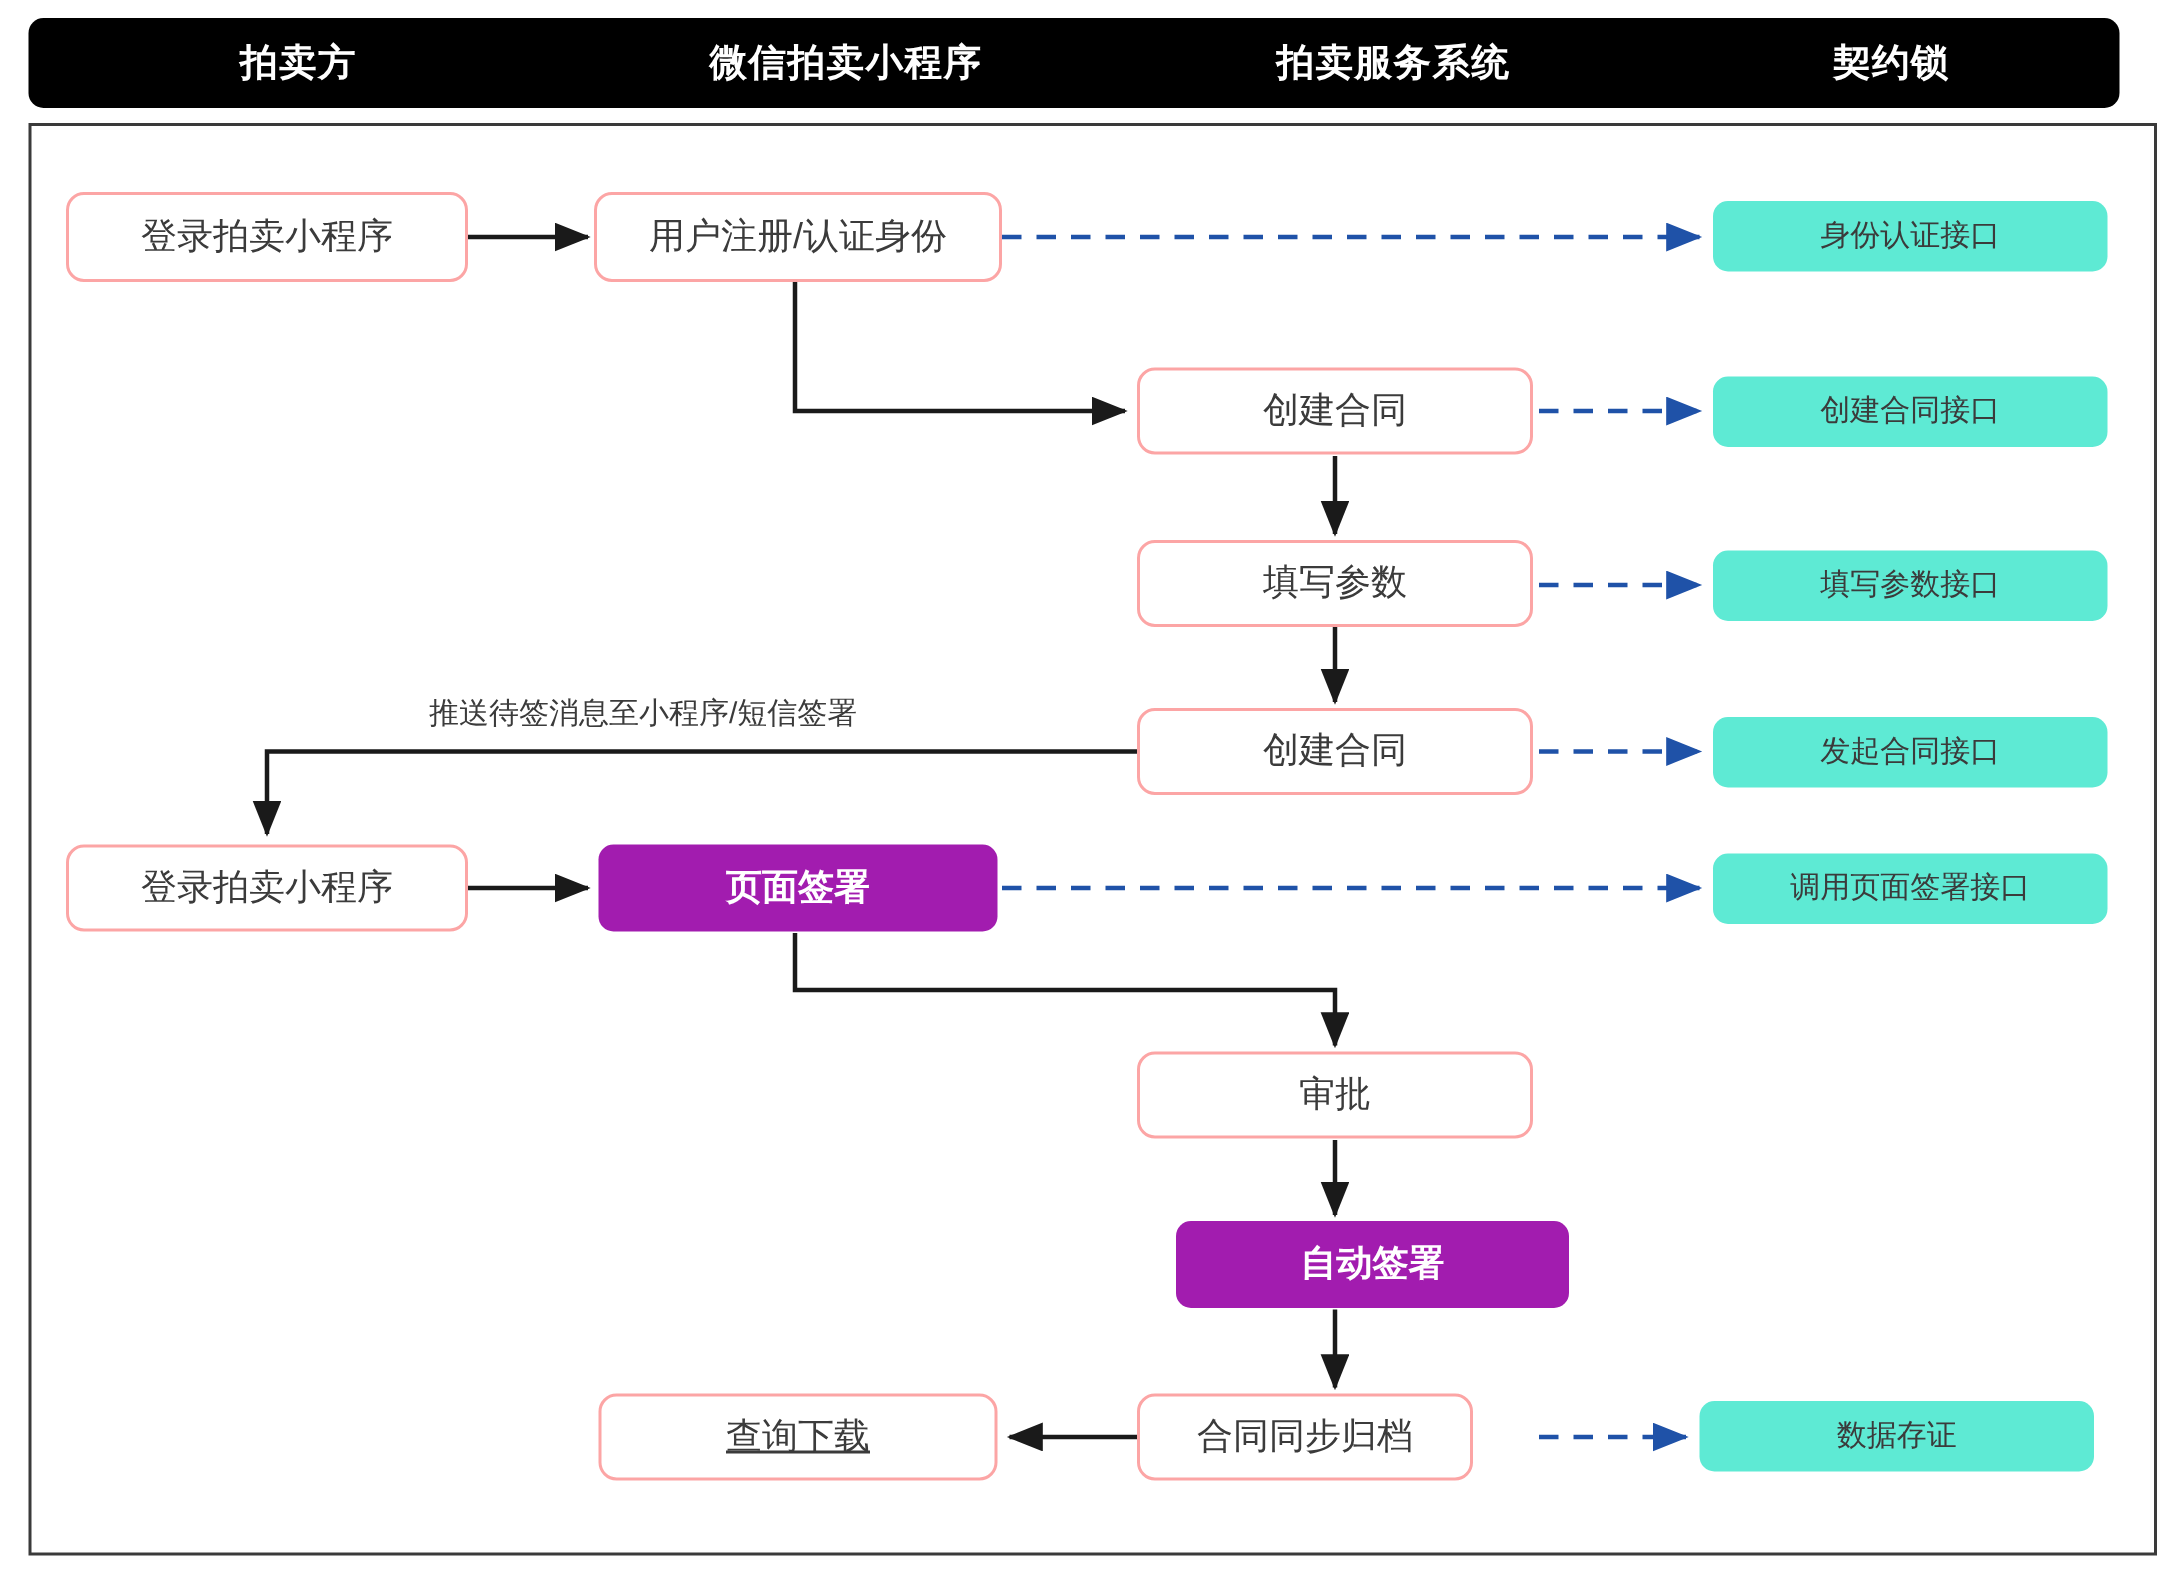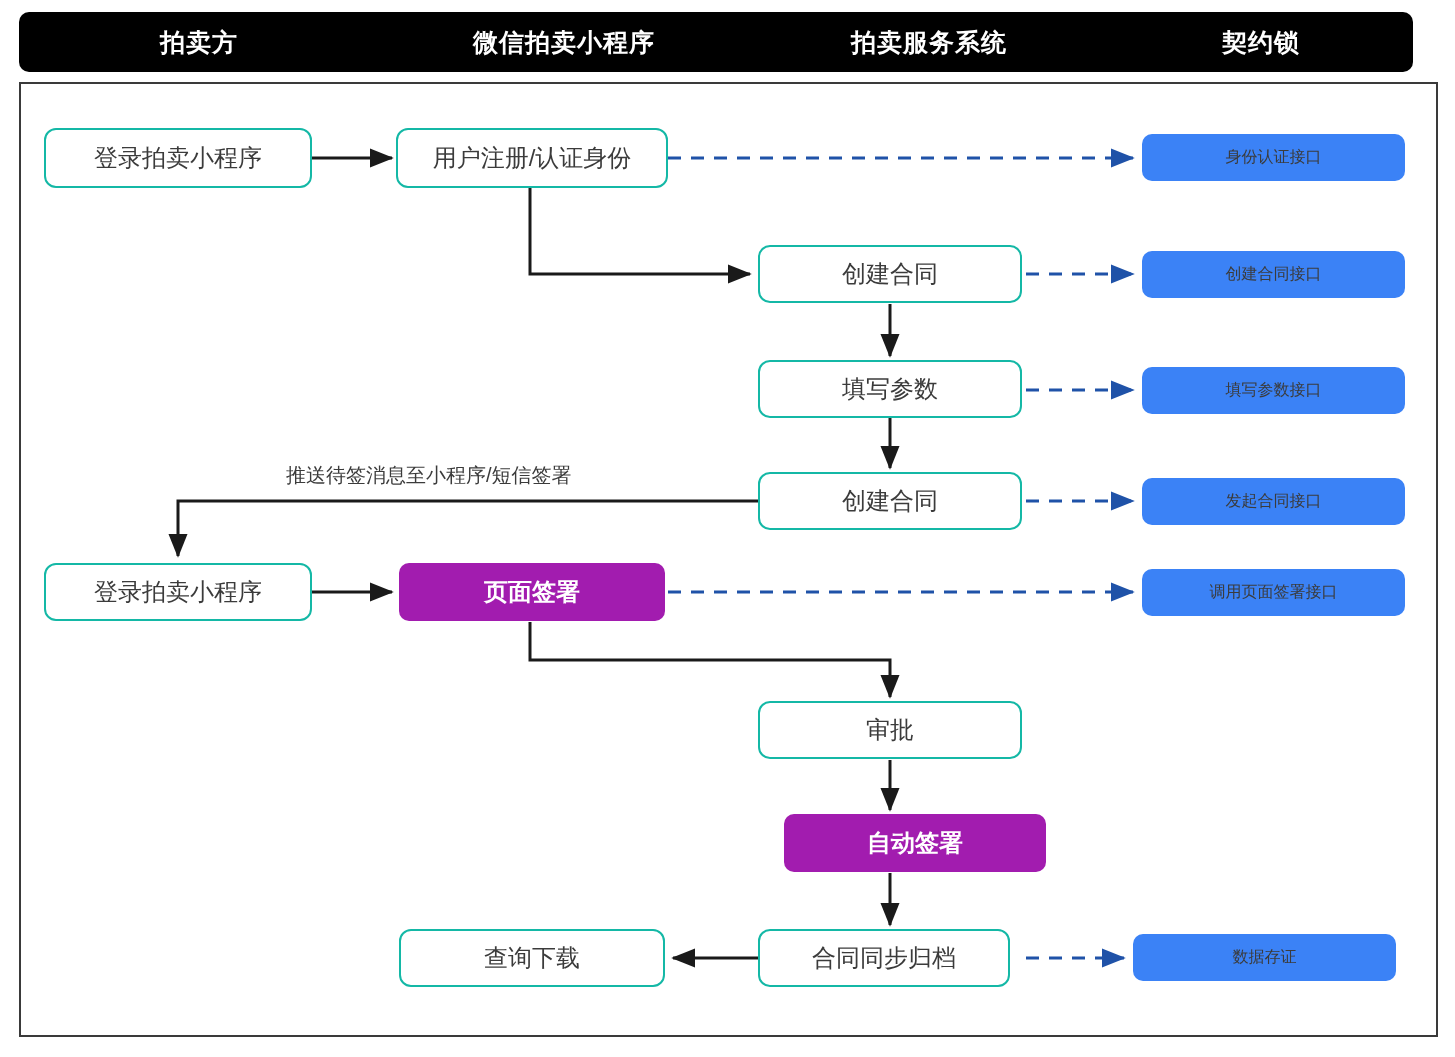--- a/index.html
+++ b/index.html
@@ -75,39 +75,39 @@
     box-sizing: border-box;
     display: flex;
     align-items: center;
     justify-content: center;
     text-align: center;
     line-height: 1.15;
     white-space: nowrap;
   }
   .node.outline {
     background: #ffffff;
-    border: 2px solid #14b8a6;
+    border: 2px solid #fca5a5;
     border-radius: 12px;
     color: #3b3b3b;
     font-size: 24px;
   }
   .node.filled {
     background: #a21caf;
     border: none;
     border-radius: 10px;
     color: #ffffff;
     font-size: 24px;
     font-weight: bold;
   }
   .node.api {
-    background: #3b82f6;
+    background: #5eead4;
     border: none;
     border-radius: 10px;
     color: #3b3b3b;
-    font-size: 16px;
+    font-size: 20px;
   }
 
   .edge-label {
     position: absolute;
     color: #3b3b3b;
     font-size: 20px;
     white-space: nowrap;
   }
 </style>
 </head>
@@ -190,19 +190,19 @@
   <div class="node outline" style="left:44px;  top:563px; width:268px; height:58px;">登录拍卖小程序</div>
 
   <div class="node filled" style="left:399px; top:563px; width:266px; height:58px;">页面签署</div>
 
   <div class="node outline" style="left:758px; top:701px; width:264px; height:58px;">审批</div>
 
   <div class="node api" style="left:1142px; top:569px; width:263px; height:47px;">调用页面签署接口</div>
 
   <div class="node filled" style="left:760px; top:814px; width:262px; height:58px;margin-left:24px;">自动签署</div>
 
-  <div class="node outline" style="left:758px; top:929px; width:252px; height:58px;">合同同步归档</div>
-
-  <div class="node outline" style="left:399px; top:929px; width:266px; height:58px;">查询下载</div>
+  <div class="node outline" style="left:758px; top:929px; width:224px; height:58px;">合同同步归档</div>
+
+  <div class="node outline" style="left:399px; top:929px; width:266px; height:58px;text-decoration:underline;">查询下载</div>
 
   <div class="node api" style="left:1133px; top:934px; width:263px; height:47px;">数据存证</div>
 
 </div>
 
 </body></html>

